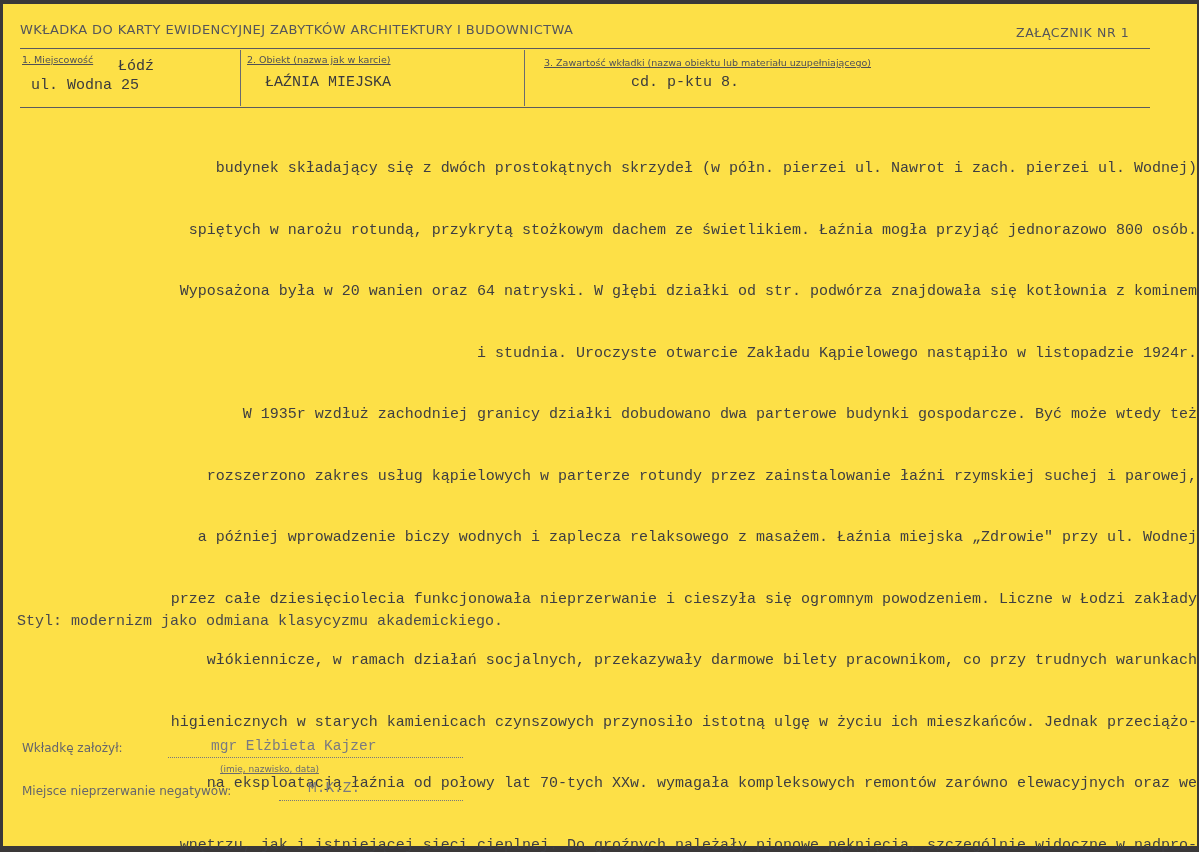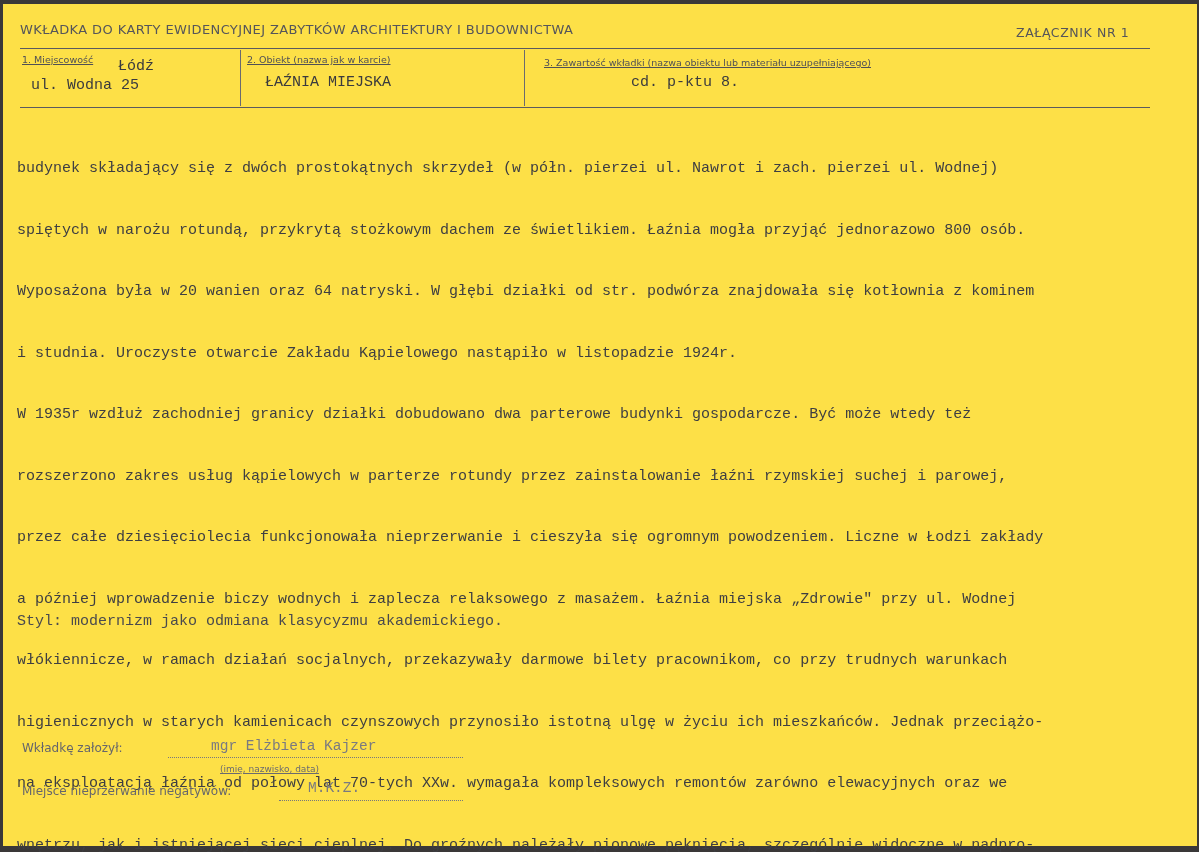--- a/index.html
+++ b/index.html
@@ -25,21 +25,21 @@
   }
   .hline { position: absolute; height: 1px; background: #5a5a5f; }
   .vline { position: absolute; width: 1px; background: #6a6a6f; }
   .fieldlabel { position: absolute; font-size: 9.5px; color: #505055; text-decoration: underline; }
   .fieldval { position: absolute; font-size: 15px; color: #3a3a3e; }
   .body-text {
     position: absolute; left: 14px; top: 114px; width: 1180px;
     font-size: 15px; line-height: 20.5px; color: #3e3e42;
     white-space: pre; 
   }
-  .body-text .ln { display: block; height: 20.5px; }
+  .body-text .ln { display: block; height: 20.5px; text-align: right; }
   .style-line { position: absolute; left: 14px; top: 609px; font-size: 15px; color: #4a4a4e; white-space: pre; }
   .foot-label { position: absolute; font-size: 12px; color: #66666b; }
   .foot-val { position: absolute; font-size: 14.5px; color: #7a7a80; white-space: pre; }
   .dotline { position: absolute; height: 0; border-top: 1px dotted #77777c; }
   .foot-hint { position: absolute; font-size: 9px; color: #6a6a70; text-decoration: underline; }
 </style>
 </head>
 <body>
 
 <div class="sheet">
@@ -65,22 +65,22 @@
 
   <div class="hline" style="left:17px; top:103px; width:1130px;"></div>
 
   <div class="body-text mono">
     <span class="ln">budynek składający się z dwóch prostokątnych skrzydeł (w półn. pierzei ul. Nawrot i zach. pierzei ul. Wodnej)</span>
     <span class="ln">spiętych w narożu rotundą, przykrytą stożkowym dachem ze świetlikiem. Łaźnia mogła przyjąć jednorazowo 800 osób.</span>
     <span class="ln">Wyposażona była w 20 wanien oraz 64 natryski. W głębi działki od str. podwórza znajdowała się kotłownia z kominem</span>
     <span class="ln">i studnia. Uroczyste otwarcie Zakładu Kąpielowego nastąpiło w listopadzie 1924r.</span>
     <span class="ln">W 1935r wzdłuż zachodniej granicy działki dobudowano dwa parterowe budynki gospodarcze. Być może wtedy też</span>
     <span class="ln">rozszerzono zakres usług kąpielowych w parterze rotundy przez zainstalowanie łaźni rzymskiej suchej i parowej,</span>
+    <span class="ln">a później wprowadzenie biczy wodnych i zaplecza relaksowego z masażem. Łaźnia miejska „Zdrowie" przy ul. Wodnej</span>
     <span class="ln">przez całe dziesięciolecia funkcjonowała nieprzerwanie i cieszyła się ogromnym powodzeniem. Liczne w Łodzi zakłady</span>
-    <span class="ln">a później wprowadzenie biczy wodnych i zaplecza relaksowego z masażem. Łaźnia miejska „Zdrowie" przy ul. Wodnej</span>
     <span class="ln">włókiennicze, w ramach działań socjalnych, przekazywały darmowe bilety pracownikom, co przy trudnych warunkach</span>
     <span class="ln">higienicznych w starych kamienicach czynszowych przynosiło istotną ulgę w życiu ich mieszkańców. Jednak przeciążo-</span>
     <span class="ln">na eksploatacją łaźnia od połowy lat 70-tych XXw. wymagała kompleksowych remontów zarówno elewacyjnych oraz we</span>
     <span class="ln">wnętrzu, jak i istniejącej sieci cieplnej. Do groźnych należały pionowe pęknięcia, szczególnie widoczne w nadpro-</span>
     
     
     
     
     
     

